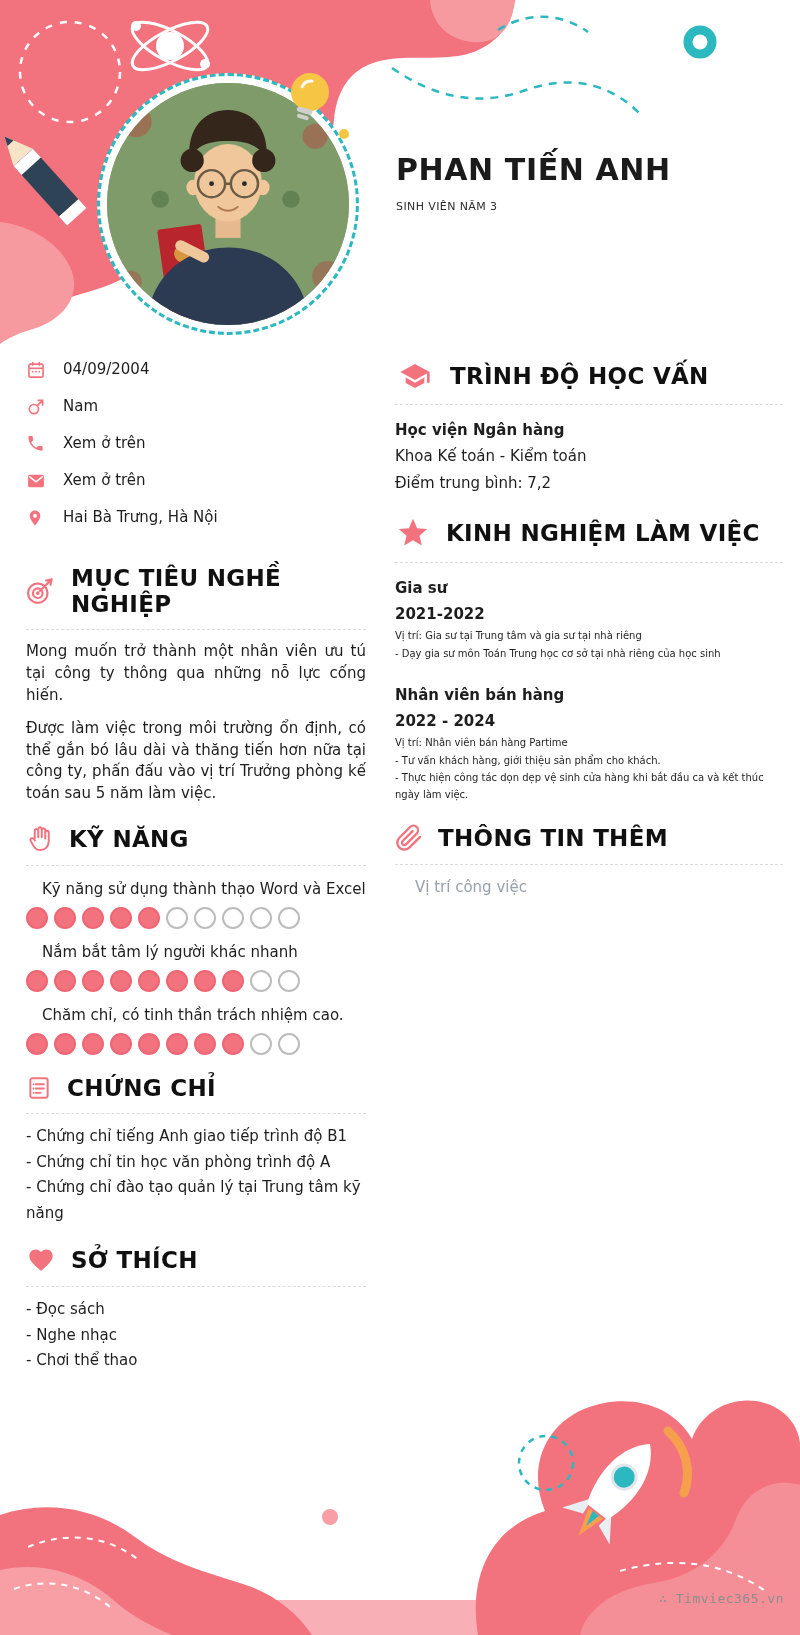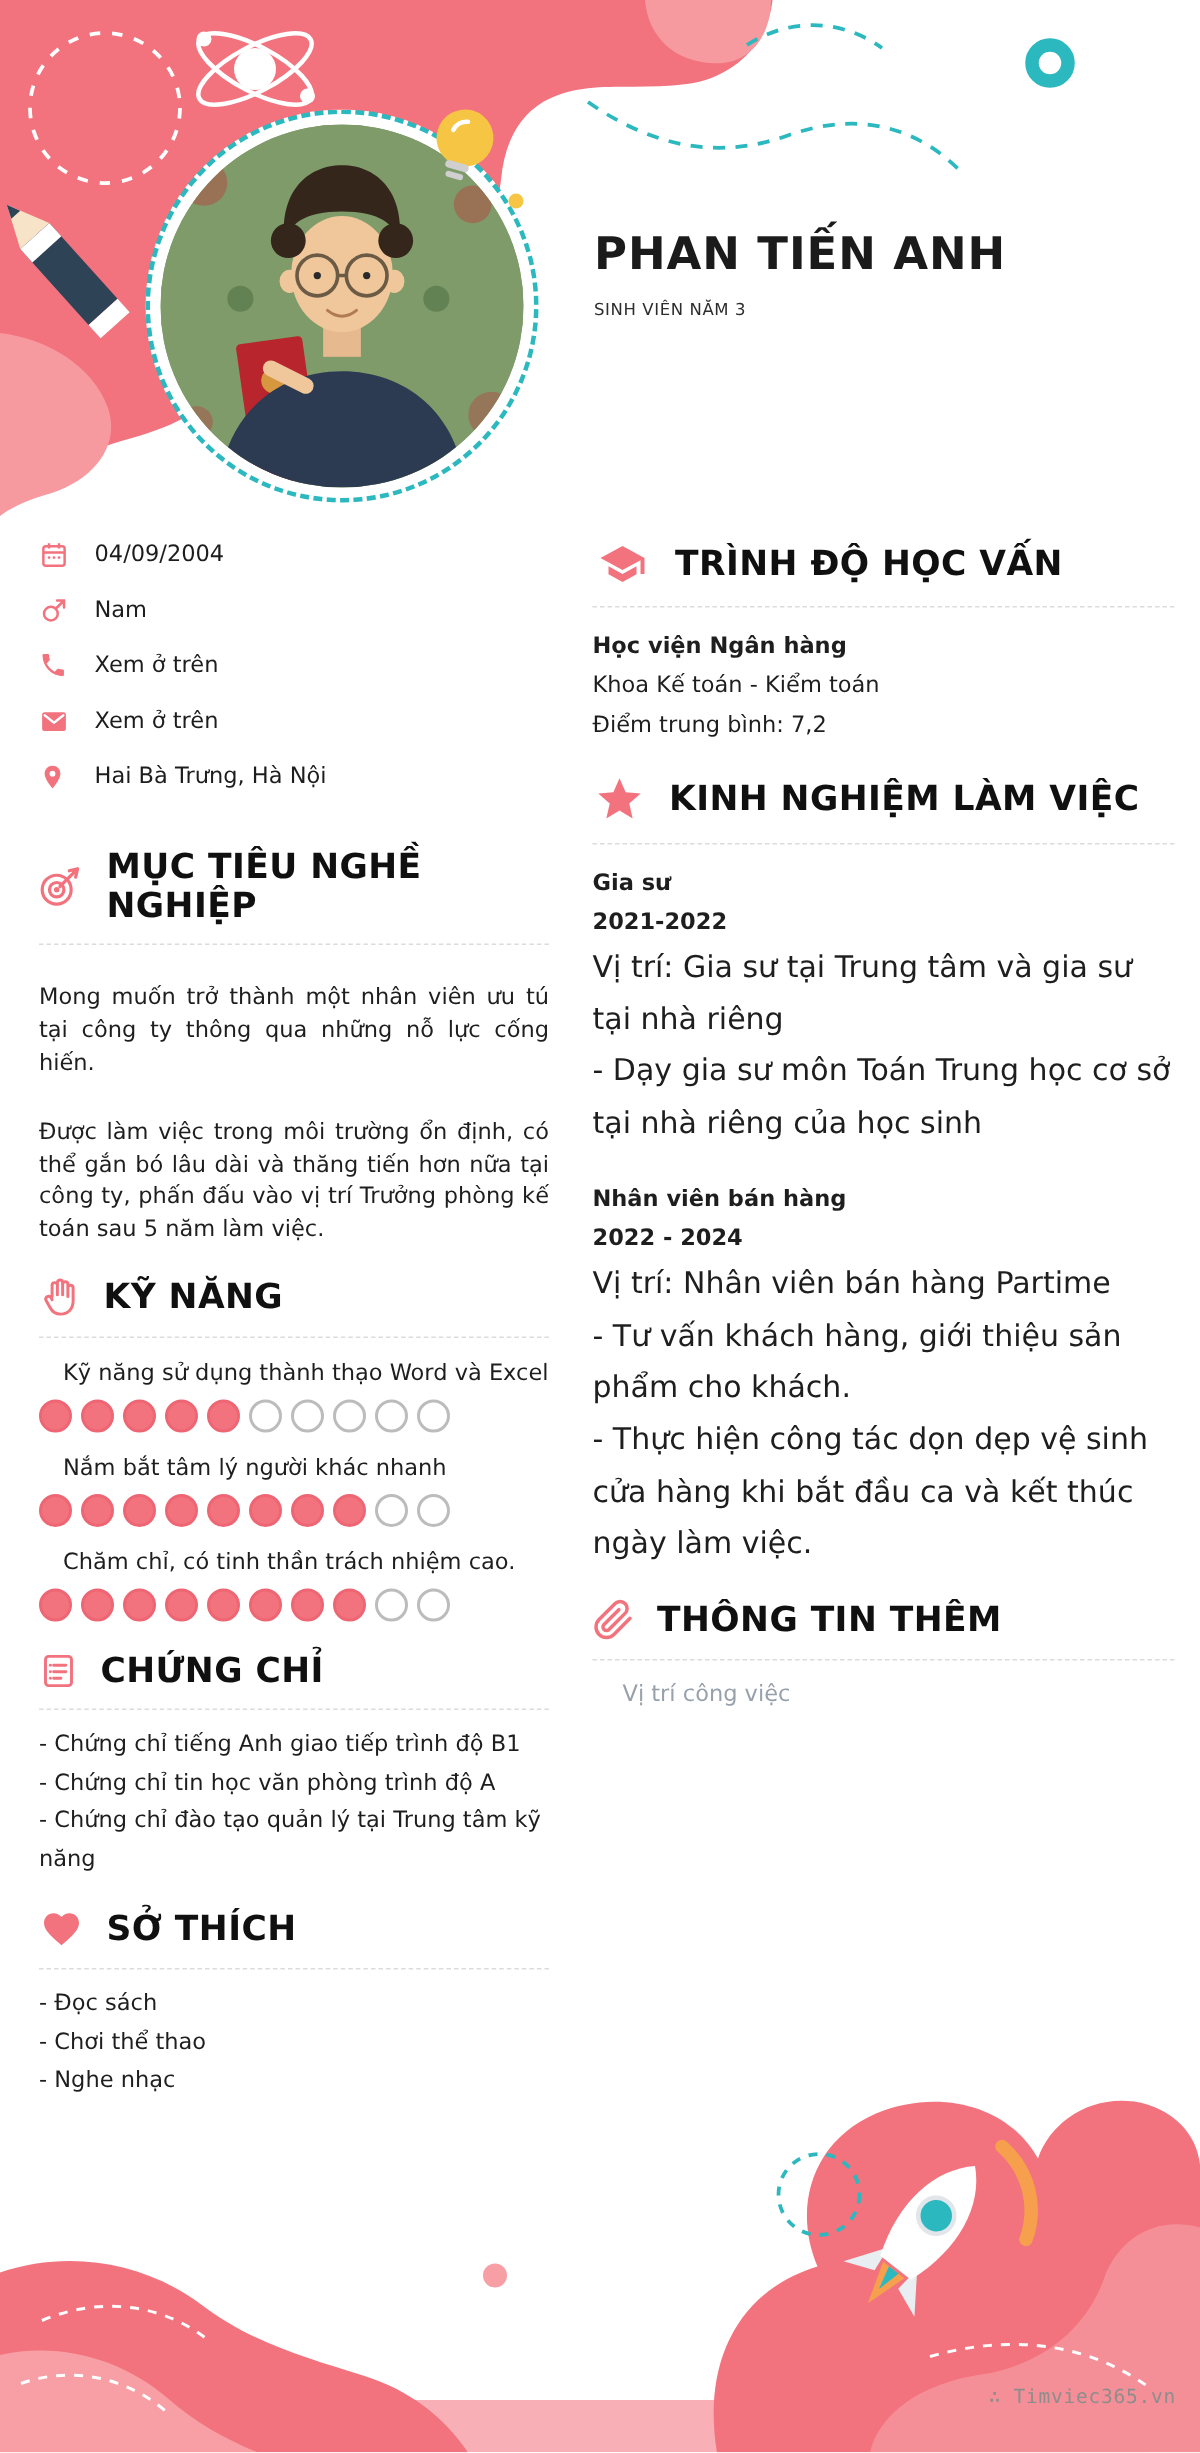--- a/index.html
+++ b/index.html
@@ -28,37 +28,37 @@
   .contact-row { display:flex; align-items:flex-start; gap:17px; height:37px; }
   .contact-row .cicon { width:20px; flex:0 0 20px; display:flex; }
   .contact-row .ctext { font-size:15px; color:#1d1d1d; }
 
   .sec-head { display:flex; align-items:center; gap:15px; border-bottom:1px dashed #dcdcdc;
     padding-bottom:12px; margin-top:20px; }
   .col.right .sec-head:first-child { margin-top:0; }
   .sec-title { font-size:23px; font-weight:700; color:#101010; letter-spacing:.3px; }
   .sicon { display:flex; align-items:center; }
 
-  .para { font-size:15px; line-height:1.46; text-align:justify; color:#1e1e1e; margin-top:24px; }
+  .para { font-size:15px; line-height:1.46; text-align:justify; color:#1e1e1e; margin-top:11px; }
 
   .skill-label { font-size:15px; margin-top:14px;margin-left:16px; }
   .dots { display:flex; gap:6px; margin-top:9px; }
   .dot { width:22px; height:22px; border-radius:50%; border:2px solid #bcbcbc; background:#fff; }
   .dot.filled { background:#F2737E; border-color:#ee6673; }
 
   .plain-list { margin-top:10px; }
   .plain-list div { font-size:15px; line-height:1.7; }
 
   .edu { margin-top:12px; font-size:15px; line-height:1.75; }
   .edu .school { font-weight:700; }
 
   .job { margin-top:12px; }
   .job + .job { margin-top:20px; }
   .job .role, .job .period { font-weight:700; font-size:15px; line-height:1.75; }
-  .job .jline { font-size:20px; line-height:1.73; }
+  .job .jline { font-size:10px; line-height:1.73; }
 
   .placeholder { margin-top:13px; font-size:15px; color:#97A0AB; cursor:text;margin-left:20px; }
 
   .watermark { position:absolute; right:16px; top:1591px; z-index:5;
     font-family:"DejaVu Sans Mono",monospace; font-size:13px; color:#8d8d8d; letter-spacing:.5px; }
 </style>
 </head>
 <body>
 
 <div class="page">
@@ -281,22 +281,22 @@
     <div class="sec-head">
       <span class="sicon">
         <svg width="30" height="28" viewBox="0 0 24 24">
           <path fill="#F2737E" d="M12 21.35l-1.45-1.32C5.4 15.36 2 12.28 2 8.5 2 5.42 4.42 3 7.5 3c1.74 0 3.41.81 4.5 2.09C13.09 3.81 14.76 3 16.5 3 19.58 3 22 5.42 22 8.5c0 3.78-3.4 6.86-8.55 11.54L12 21.35z"></path>
         </svg>
       </span>
       <span class="sec-title">SỞ THÍCH</span>
     </div>
     <div class="plain-list">
       <div>- Đọc sách</div>
+      <div>- Nghe nhạc</div>
       <div>- Chơi thể thao</div>
-      <div>- Nghe nhạc</div>
     </div>
 
   </div>
 
   <div class="col right">
 
     <div class="sec-head">
       <span class="sicon">
         <svg width="40" height="32" viewBox="0 0 24 24">
           <path fill="#F2737E" d="M12 3L1 9l11 6 9-4.91V17h2V9L12 3z"></path>

